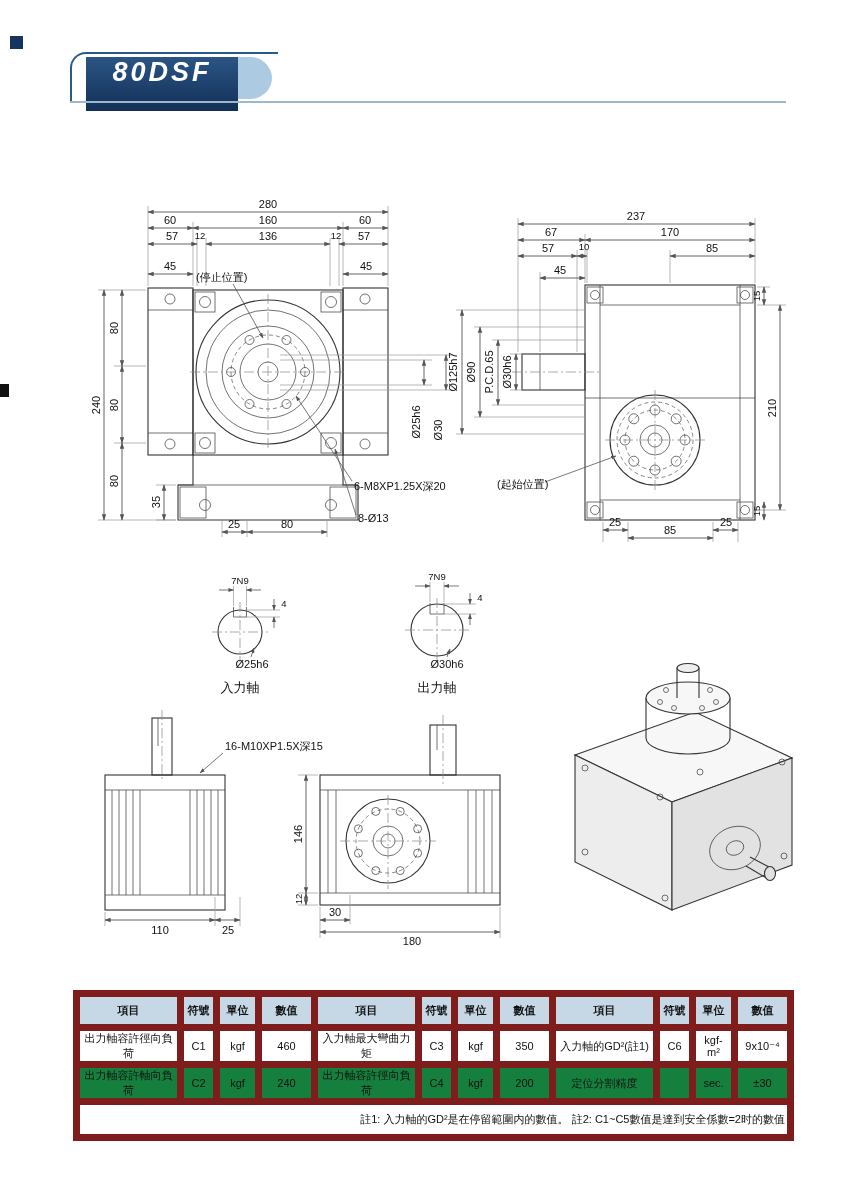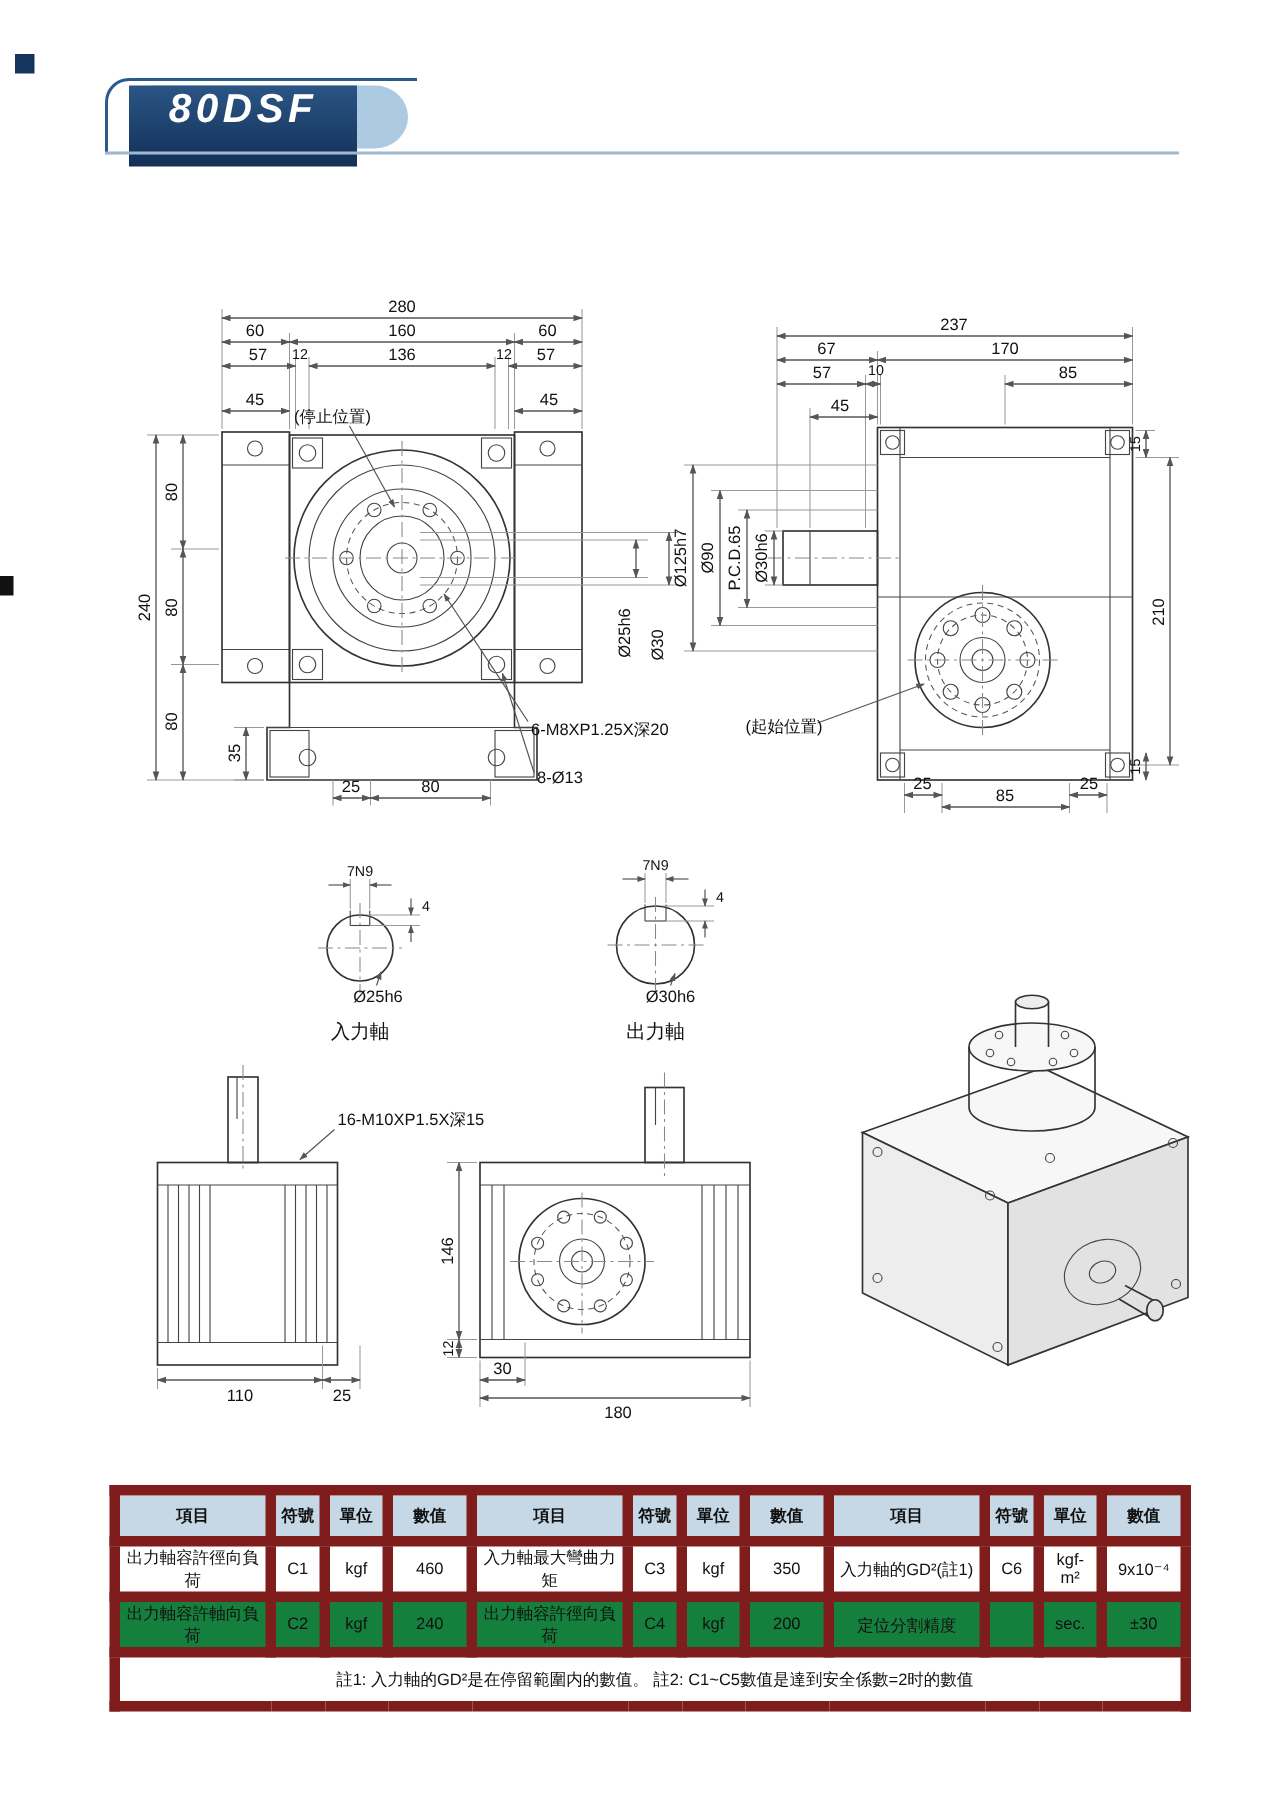--- a/index.html
+++ b/index.html
@@ -28,21 +28,21 @@
   .ldr{stroke:#555;stroke-width:0.8;fill:none;marker-end:url(#ar);}
   text.d{font-size:11px;fill:#111;text-anchor:middle;font-family:"Liberation Sans","DejaVu Sans",sans-serif;}
   text.s{font-size:9.5px;} text.cap{font-size:13px;}
   text.lft{text-anchor:start;}
   
   .spec{position:absolute;left:73px;top:990px;width:714px;border-collapse:collapse;table-layout:fixed;
         font-size:11px;color:#111;}
   .spec td,.spec th{border:7px solid #7f1d1d;height:27px;text-align:center;padding:0 2px;overflow:hidden;}
   .spec th{background:#c6d8e6;font-weight:bold;}
   .spec tr.alt td{background:#15803d;}
-  .spec td.note{text-align:center;padding-left:8px;height:29px;background:#fff;}
+  .spec td.note{text-align:right;padding-left:8px;height:29px;background:#fff;}
 </style>
 </head>
 <body>
 
 <div class="page">
 
   <div class="corner-mark"></div>
   <div class="edge-mark"></div>
 
   <div class="banner-outline"></div>

